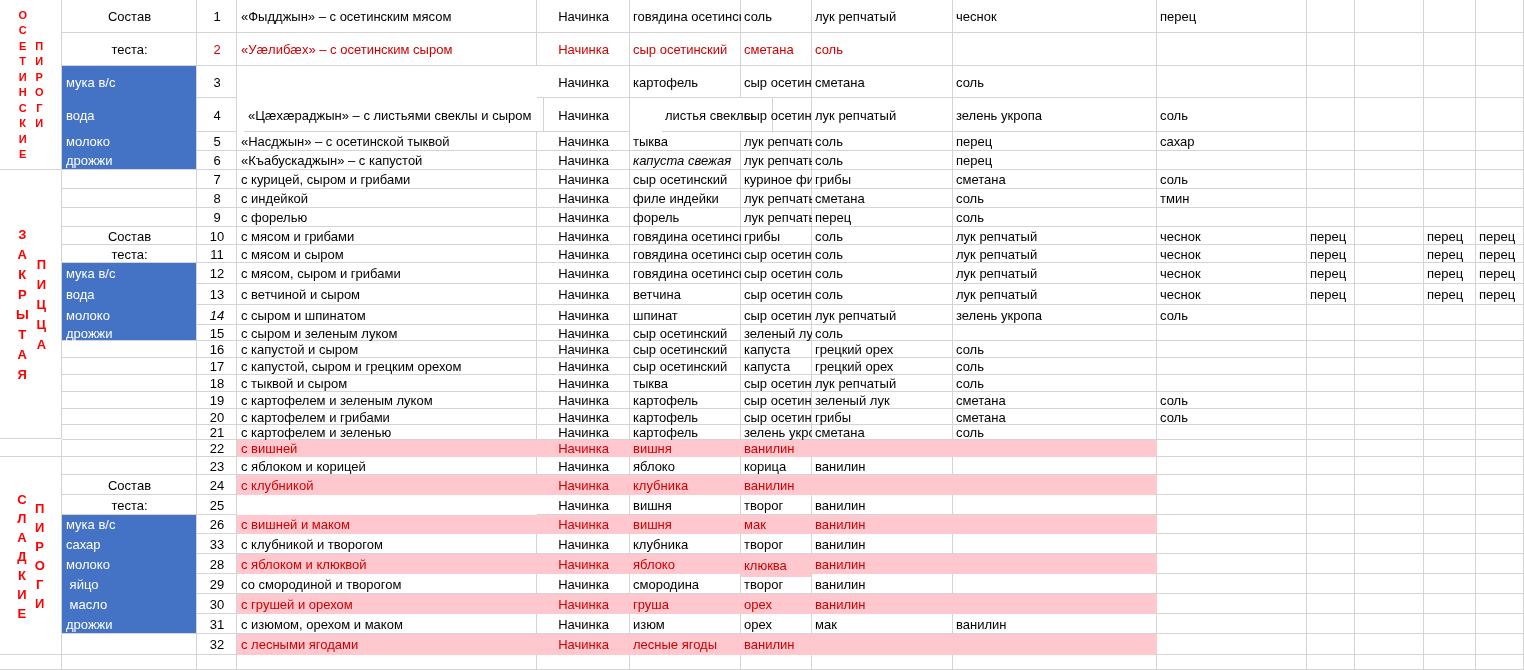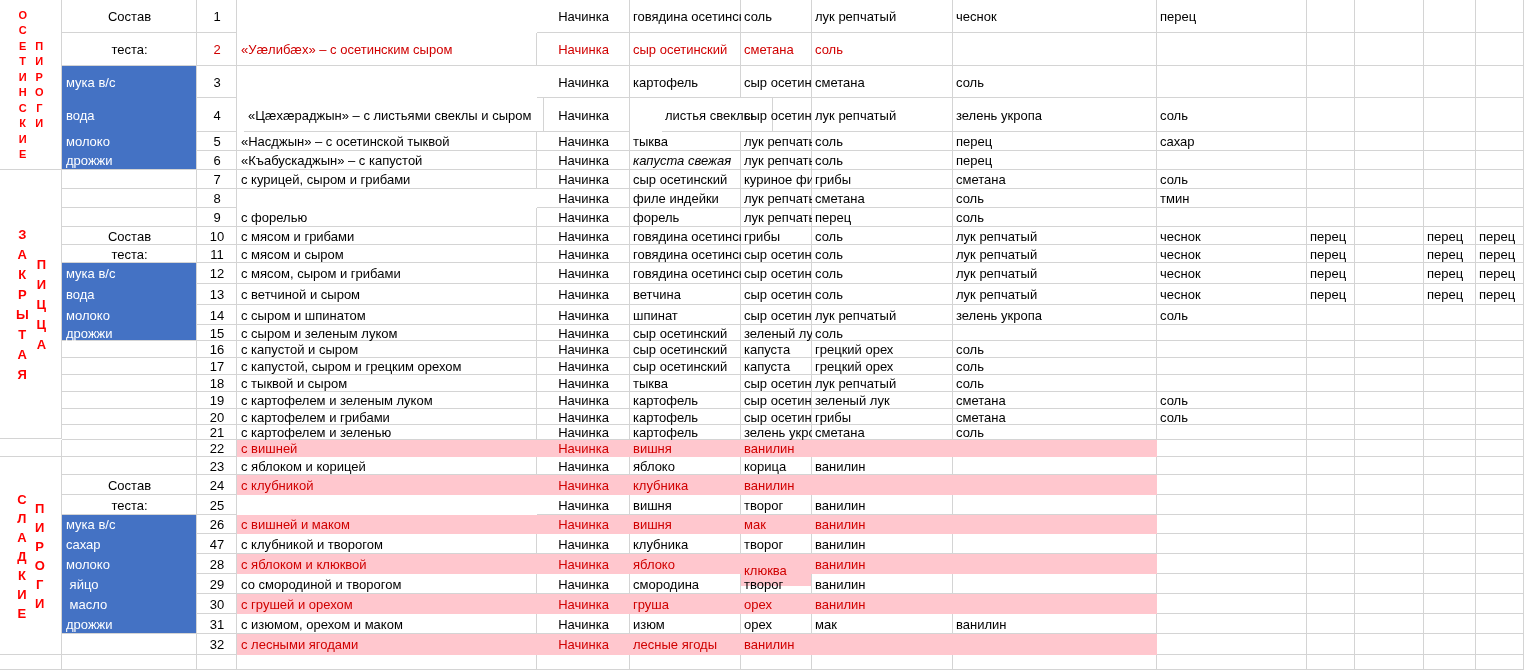--- a/index.html
+++ b/index.html
@@ -95,20 +95,21 @@
         <span>П</span>
         <span>И</span>
         <span>Р</span>
         <span>О</span>
         <span>Г</span>
         <span>И</span>
       </div>
   </div>
 <div class="cell c" style="left: 62px; top: 0px; width: 135px; height: 33px;">Состав</div>
     <div class="cell c" style="left: 197px; top: 0px; width: 40px; height: 33px;">1</div>
+    <div class="cell namecell" style="left: 237px; top: 0px; width: 300px; height: 33px;">«Фыдджын» – с осетинским мясом</div>
     <div class="cell c" style="left: 537px; top: 0px; width: 93px; height: 33px;">Начинка</div>
     <div class="cell" style="left: 630px; top: 0px; width: 111px; height: 33px;">говядина осетинская</div>
     <div class="cell" style="left: 741px; top: 0px; width: 71px; height: 33px;">соль</div>
     <div class="cell" style="left: 812px; top: 0px; width: 141px; height: 33px;">лук репчатый</div>
     <div class="cell" style="left: 953px; top: 0px; width: 204px; height: 33px;">чеснок</div>
     <div class="cell" style="left: 1157px; top: 0px; width: 150px; height: 33px;">перец</div>
     <div class="cell" style="left: 1307px; top: 0px; width: 48px; height: 33px;"></div>
     <div class="cell" style="left: 1355px; top: 0px; width: 69px; height: 33px;"></div>
     <div class="cell" style="left: 1424px; top: 0px; width: 52px; height: 33px;"></div>
     <div class="cell" style="left: 1476px; top: 0px; width: 48px; height: 33px;"></div>
@@ -180,20 +181,21 @@
     <div class="cell" style="left: 741px; top: 170px; width: 71px; height: 19px;">куриное филе</div>
     <div class="cell" style="left: 812px; top: 170px; width: 141px; height: 19px;">грибы</div>
     <div class="cell" style="left: 953px; top: 170px; width: 204px; height: 19px;">сметана</div>
     <div class="cell" style="left: 1157px; top: 170px; width: 150px; height: 19px;">соль</div>
     <div class="cell" style="left: 1307px; top: 170px; width: 48px; height: 19px;"></div>
     <div class="cell" style="left: 1355px; top: 170px; width: 69px; height: 19px;"></div>
     <div class="cell" style="left: 1424px; top: 170px; width: 52px; height: 19px;"></div>
     <div class="cell" style="left: 1476px; top: 170px; width: 48px; height: 19px;"></div>
     <div class="cell c" style="left: 62px; top: 189px; width: 135px; height: 19px;"></div>
     <div class="cell c" style="left: 197px; top: 189px; width: 40px; height: 19px;">8</div>
+    <div class="cell namecell" style="left: 237px; top: 189px; width: 300px; height: 19px;">с индейкой</div>
     <div class="cell c" style="left: 537px; top: 189px; width: 93px; height: 19px;">Начинка</div>
     <div class="cell" style="left: 630px; top: 189px; width: 111px; height: 19px;">филе индейки</div>
     <div class="cell" style="left: 741px; top: 189px; width: 71px; height: 19px;">лук репчатый</div>
     <div class="cell" style="left: 812px; top: 189px; width: 141px; height: 19px;">сметана</div>
     <div class="cell" style="left: 953px; top: 189px; width: 204px; height: 19px;">соль</div>
     <div class="cell" style="left: 1157px; top: 189px; width: 150px; height: 19px;">тмин</div>
     <div class="cell" style="left: 1307px; top: 189px; width: 48px; height: 19px;"></div>
     <div class="cell" style="left: 1355px; top: 189px; width: 69px; height: 19px;"></div>
     <div class="cell" style="left: 1424px; top: 189px; width: 52px; height: 19px;"></div>
     <div class="cell" style="left: 1476px; top: 189px; width: 48px; height: 19px;"></div>
@@ -253,21 +255,21 @@
     <div class="cell c" style="left: 537px; top: 284px; width: 93px; height: 21px;">Начинка</div>
     <div class="cell" style="left: 630px; top: 284px; width: 111px; height: 21px;">ветчина</div>
     <div class="cell" style="left: 741px; top: 284px; width: 71px; height: 21px;">сыр осетинский</div>
     <div class="cell" style="left: 812px; top: 284px; width: 141px; height: 21px;">соль</div>
     <div class="cell" style="left: 953px; top: 284px; width: 204px; height: 21px;">лук репчатый</div>
     <div class="cell" style="left: 1157px; top: 284px; width: 150px; height: 21px;">чеснок</div>
     <div class="cell" style="left: 1307px; top: 284px; width: 48px; height: 21px;">перец</div>
     <div class="cell" style="left: 1355px; top: 284px; width: 69px; height: 21px;"></div>
     <div class="cell" style="left: 1424px; top: 284px; width: 52px; height: 21px;">перец</div>
     <div class="cell" style="left: 1476px; top: 284px; width: 48px; height: 21px;">перец</div>
-    <div class="cell c" style="left: 197px; top: 305px; width: 40px; height: 20px;">14</div>
+    <div class="cell c" style="left: 197px; top: 305px; width: 40px; height: 20px; font-style: italic;">14</div>
     <div class="cell namecell" style="left: 237px; top: 305px; width: 300px; height: 20px;">с сыром и шпинатом</div>
     <div class="cell c" style="left: 537px; top: 305px; width: 93px; height: 20px;">Начинка</div>
     <div class="cell" style="left: 630px; top: 305px; width: 111px; height: 20px;">шпинат</div>
     <div class="cell" style="left: 741px; top: 305px; width: 71px; height: 20px;">сыр осетинский</div>
     <div class="cell" style="left: 812px; top: 305px; width: 141px; height: 20px;">лук репчатый</div>
     <div class="cell" style="left: 953px; top: 305px; width: 204px; height: 20px;">зелень укропа</div>
     <div class="cell" style="left: 1157px; top: 305px; width: 150px; height: 20px;">соль</div>
     <div class="cell" style="left: 1307px; top: 305px; width: 48px; height: 20px;"></div>
     <div class="cell" style="left: 1355px; top: 305px; width: 69px; height: 20px;"></div>
     <div class="cell" style="left: 1424px; top: 305px; width: 52px; height: 20px;"></div>
@@ -419,37 +421,37 @@
     <div class="cell c redtxt pink" style="left: 537px; top: 515px; width: 93px; height: 19px;">Начинка</div>
     <div class="cell redtxt pink" style="left: 630px; top: 515px; width: 111px; height: 19px;">вишня</div>
     <div class="cell redtxt pink" style="left: 741px; top: 515px; width: 71px; height: 19px;">мак</div>
     <div class="cell redtxt pink" style="left: 812px; top: 515px; width: 141px; height: 19px;">ванилин</div>
     <div class="cell pink" style="left: 953px; top: 515px; width: 204px; height: 19px;"></div>
     <div class="cell" style="left: 1157px; top: 515px; width: 150px; height: 19px;"></div>
     <div class="cell" style="left: 1307px; top: 515px; width: 48px; height: 19px;"></div>
     <div class="cell" style="left: 1355px; top: 515px; width: 69px; height: 19px;"></div>
     <div class="cell" style="left: 1424px; top: 515px; width: 52px; height: 19px;"></div>
     <div class="cell" style="left: 1476px; top: 515px; width: 48px; height: 19px;"></div>
-    <div class="cell c" style="left: 197px; top: 534px; width: 40px; height: 20px;">47</div>
+    <div class="cell c" style="left: 197px; top: 534px; width: 40px; height: 20px;">33</div>
     <div class="cell namecell" style="left: 237px; top: 534px; width: 300px; height: 20px;">с клубникой и творогом</div>
     <div class="cell c" style="left: 537px; top: 534px; width: 93px; height: 20px;">Начинка</div>
     <div class="cell" style="left: 630px; top: 534px; width: 111px; height: 20px;">клубника</div>
     <div class="cell" style="left: 741px; top: 534px; width: 71px; height: 20px;">творог</div>
     <div class="cell" style="left: 812px; top: 534px; width: 141px; height: 20px;">ванилин</div>
     <div class="cell" style="left: 953px; top: 534px; width: 204px; height: 20px;"></div>
     <div class="cell" style="left: 1157px; top: 534px; width: 150px; height: 20px;"></div>
     <div class="cell" style="left: 1307px; top: 534px; width: 48px; height: 20px;"></div>
     <div class="cell" style="left: 1355px; top: 534px; width: 69px; height: 20px;"></div>
     <div class="cell" style="left: 1424px; top: 534px; width: 52px; height: 20px;"></div>
     <div class="cell" style="left: 1476px; top: 534px; width: 48px; height: 20px;"></div>
     <div class="cell c" style="left: 197px; top: 554px; width: 40px; height: 20px;">28</div>
     <div class="cell namecell redtxt pink" style="left: 237px; top: 554px; width: 300px; height: 20px;">с яблоком и клюквой</div>
     <div class="cell c redtxt pink" style="left: 537px; top: 554px; width: 93px; height: 20px;">Начинка</div>
     <div class="cell redtxt pink" style="left: 630px; top: 554px; width: 111px; height: 20px;">яблоко</div>
-    <div class="cell redtxt pink" style="left: 741px; top: 554px; width: 71px; height: 32px;">клюква</div>
+    <div class="cell redtxt pink" style="left: 741px; top: 554px; width: 71px; height: 23px;">клюква</div>
     <div class="cell redtxt pink" style="left: 812px; top: 554px; width: 141px; height: 20px;">ванилин</div>
     <div class="cell pink" style="left: 953px; top: 554px; width: 204px; height: 20px;"></div>
     <div class="cell" style="left: 1157px; top: 554px; width: 150px; height: 20px;"></div>
     <div class="cell" style="left: 1307px; top: 554px; width: 48px; height: 20px;"></div>
     <div class="cell" style="left: 1355px; top: 554px; width: 69px; height: 20px;"></div>
     <div class="cell" style="left: 1424px; top: 554px; width: 52px; height: 20px;"></div>
     <div class="cell" style="left: 1476px; top: 554px; width: 48px; height: 20px;"></div>
     <div class="cell c" style="left: 197px; top: 574px; width: 40px; height: 20px;">29</div>
     <div class="cell namecell" style="left: 237px; top: 574px; width: 300px; height: 20px;">со смородиной и творогом</div>
     <div class="cell c" style="left: 537px; top: 574px; width: 93px; height: 20px;">Начинка</div>

